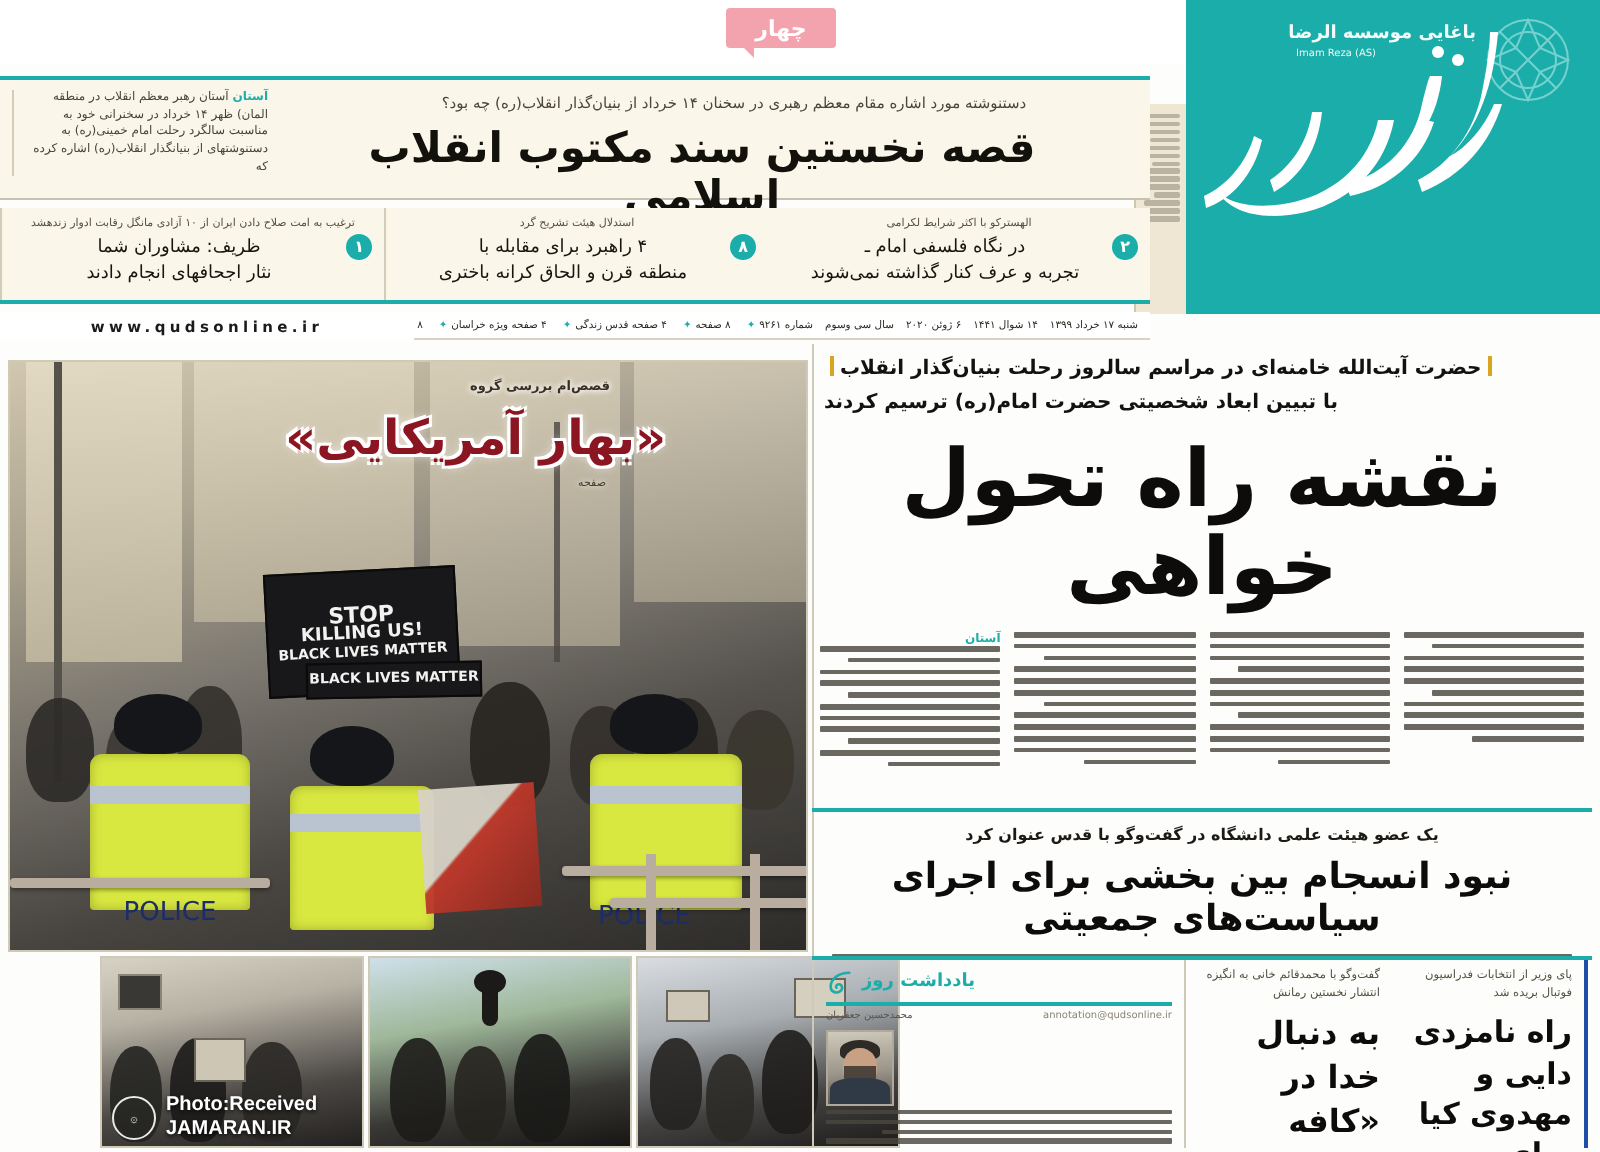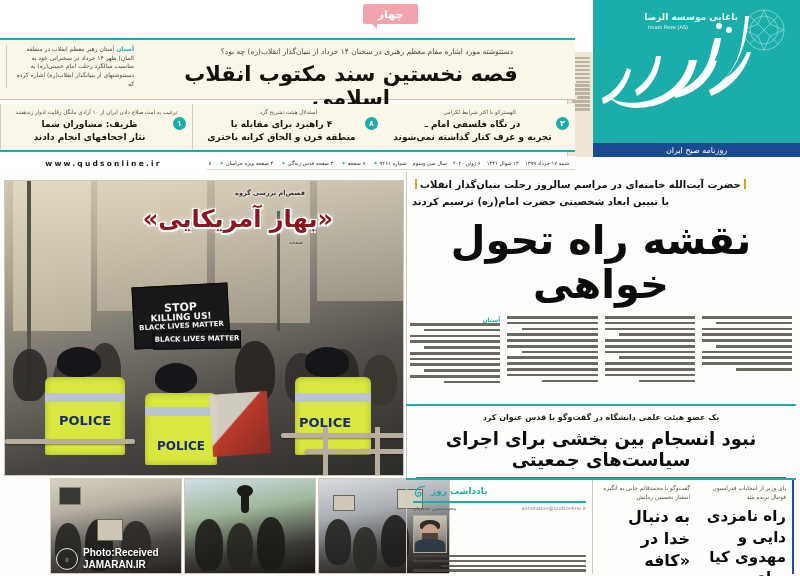--- a/index.html
+++ b/index.html
@@ -168,21 +168,21 @@
   }
   .teaser:last-child { border-left: none; }
   .teaser-kicker {
     font-size: 5.5px;
     color: #55503f;
     text-align: center;
     margin-bottom: 3px;
   }
   .teaser-title {
     font-size: 9px;
-    font-weight: bold;
+    font-weight: normal;
     color: #17150f;
     text-align: center;
     line-height: 1.45;
     padding-right: 14px;
   }
   .teaser-num {
     position: absolute;
     top: 13px; right: 6px;
     width: 13px; height: 13px;
     border-radius: 50%;
@@ -293,23 +293,24 @@
     position: absolute;
     left: 0; width: 100%; height: 9px;
     background: #b8c2d8;
     opacity: 0.95;
   }
   .vest .police-label {
     position: absolute;
     left: 0; width: 100%;
     text-align: center;
     color: #1b2c6b;
-    font-weight: bold;
+    font-weight: normal;
     direction: ltr;
     font-family: "DejaVu Sans", sans-serif;
+    margin-top: 36px;
   }
   .helmet {
     position: absolute;
     background: #15161a;
     border-radius: 50% 50% 42% 42%;
   }
   .railing {
     position: absolute;
     background: #b9ada0;
     height: 5px;
@@ -619,21 +620,20 @@
         <path d="M148 8 C146 34 138 56 124 70 C132 66 141 56 146 44 L150 44 C144 64 130 80 110 88 L108 82 C124 74 136 58 140 38 C142 28 144 16 144 8 Z"></path>
         <path d="M120 30 C118 50 108 66 92 74 C100 70 108 62 112 52 L116 53 C110 72 94 86 74 90 L72 84 C92 79 106 64 110 44 C112 36 113 32 114 30 Z"></path>
         <ellipse cx="128" cy="22" rx="3" ry="3"></ellipse>
         <ellipse cx="118" cy="18" rx="3" ry="3"></ellipse>
         <path d="M96 52 C92 74 76 92 52 98 C30 103 14 98 8 88 C14 94 28 97 46 93 C68 88 84 72 88 52 Z"></path>
         <path d="M60 48 C58 66 50 80 36 88 L34 82 C46 74 53 62 55 48 Z"></path>
         <path d="M30 62 C26 80 14 92 2 96 L1 90 C12 85 22 74 26 60 Z"></path>
       </g>
     </svg>
 
-    <div class="masthead-strap">روزنامه صبح ایران</div>
   </div>
 
   <div class="masthead-left-col">
     <div class="mlc-line" style="width:90%"></div>
     <div class="mlc-line" style="width:82%"></div>
     <div class="mlc-line" style="width:95%"></div>
     <div class="mlc-line" style="width:70%"></div>
     <div class="mlc-line" style="width:88%"></div>
     <div class="mlc-line" style="width:92%"></div>
     <div class="mlc-line" style="width:66%"></div>

